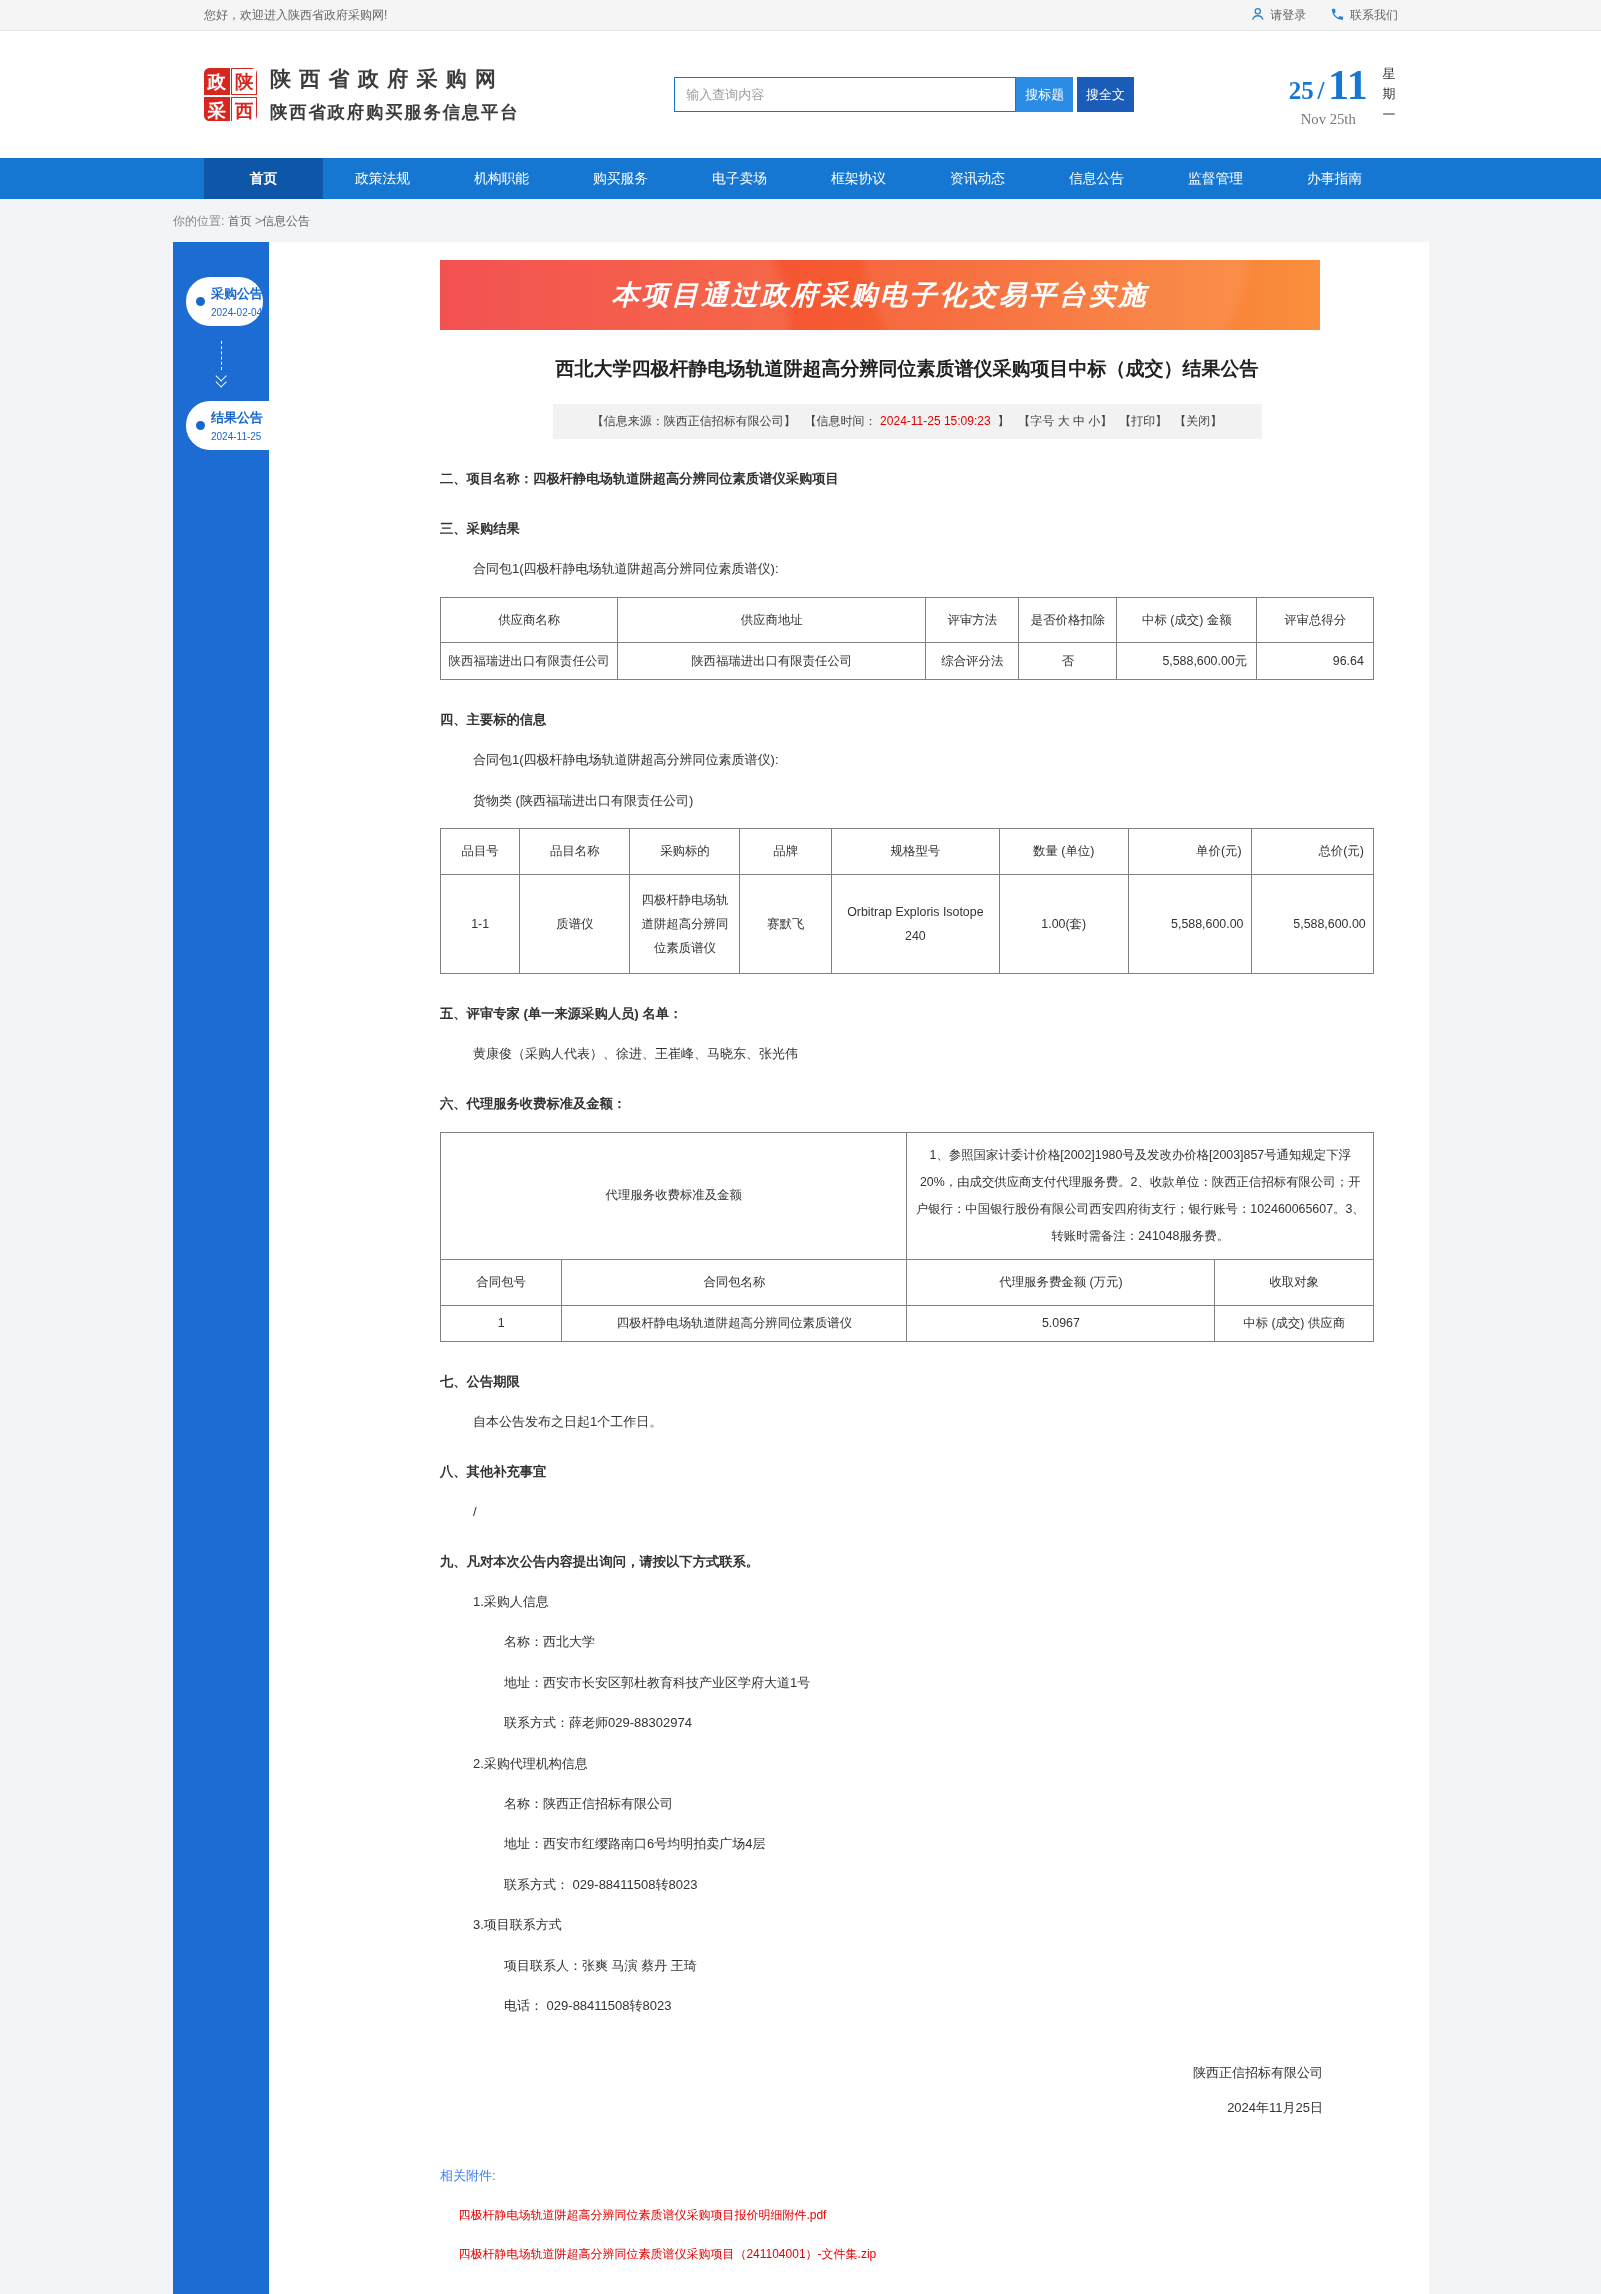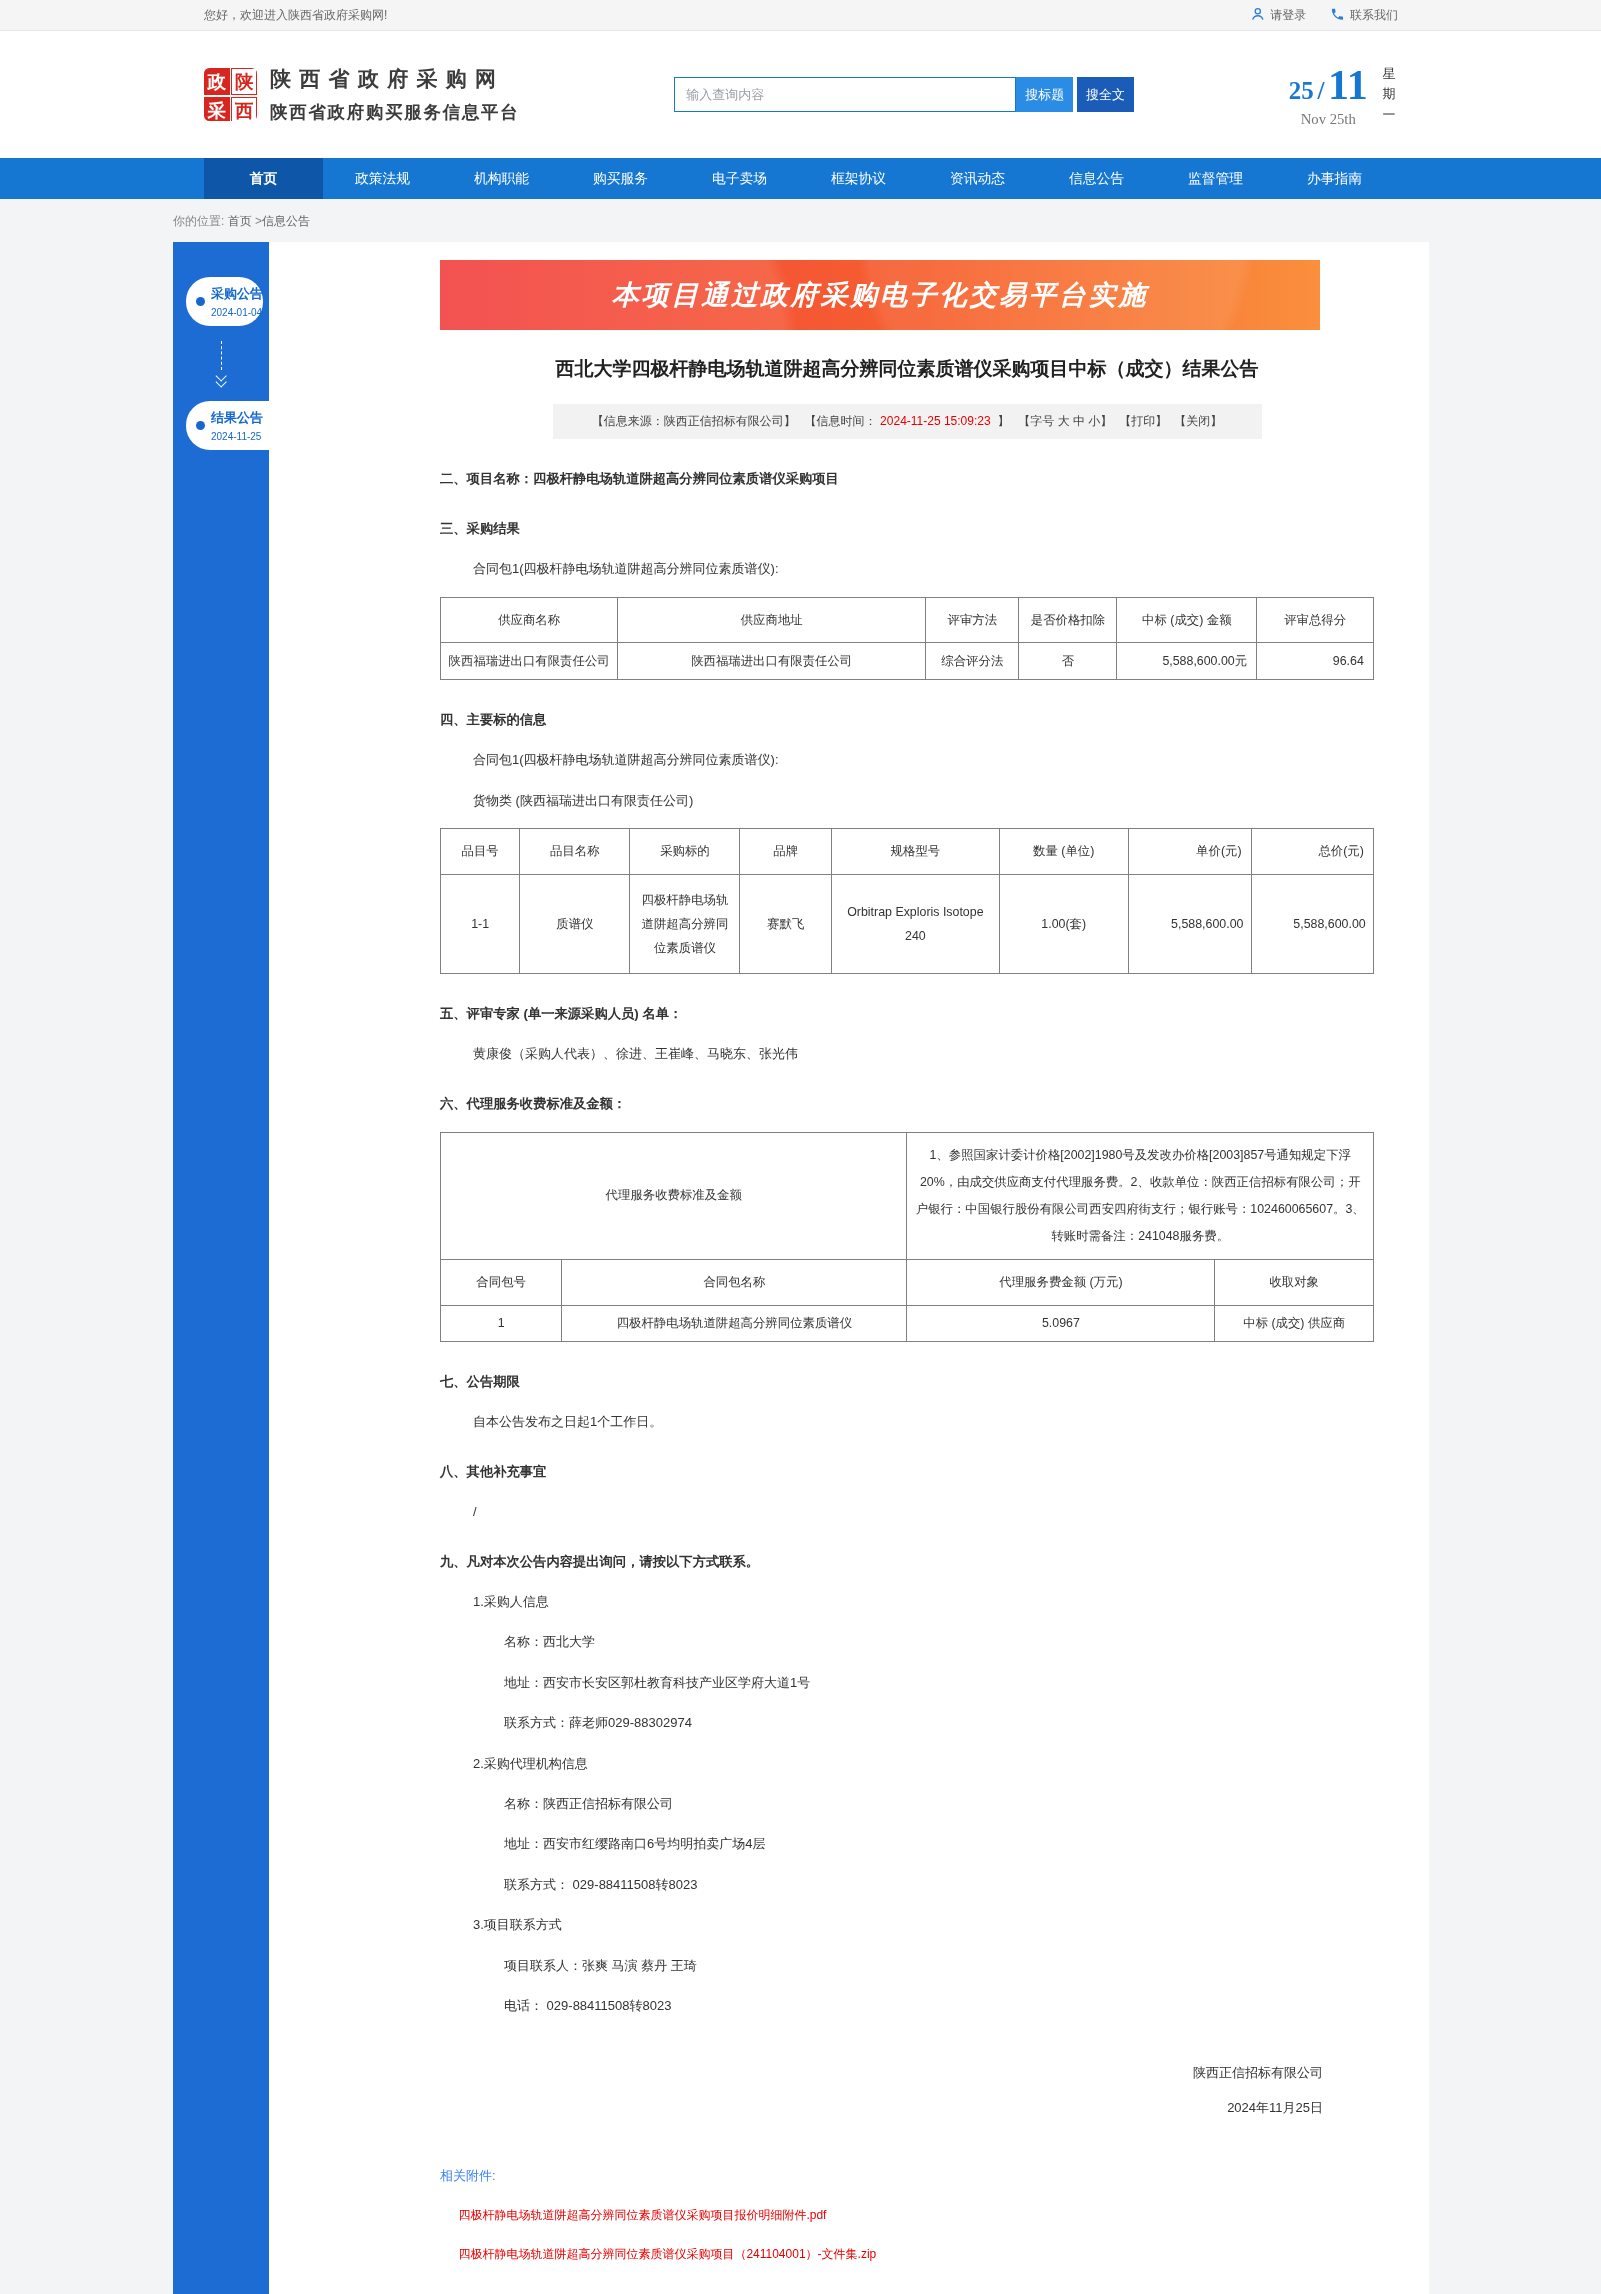--- a/index.html
+++ b/index.html
@@ -177,21 +177,21 @@
       <span class="hm">首页</span>
       <span>&gt;</span><span class="cur">信息公告</span>
     </div>
 
     <div class="card">
 
       <div class="sidebar">
         <div class="side-tab">
           <span class="side-dot"></span>
           <div class="side-label">采购公告</div>
-          <div class="side-date">2024-01-04</div>
+          <div class="side-date">2024-02-04</div>
         </div>
         <div class="side-dash"></div>
         <div class="chev"></div>
         <div class="chev"></div>
         <div style="height:14.7px"></div>
         <div class="side-tab active">
           <span class="side-dot"></span>
           <div class="side-label">结果公告</div>
           <div class="side-date">2024-11-25</div>
         </div>

